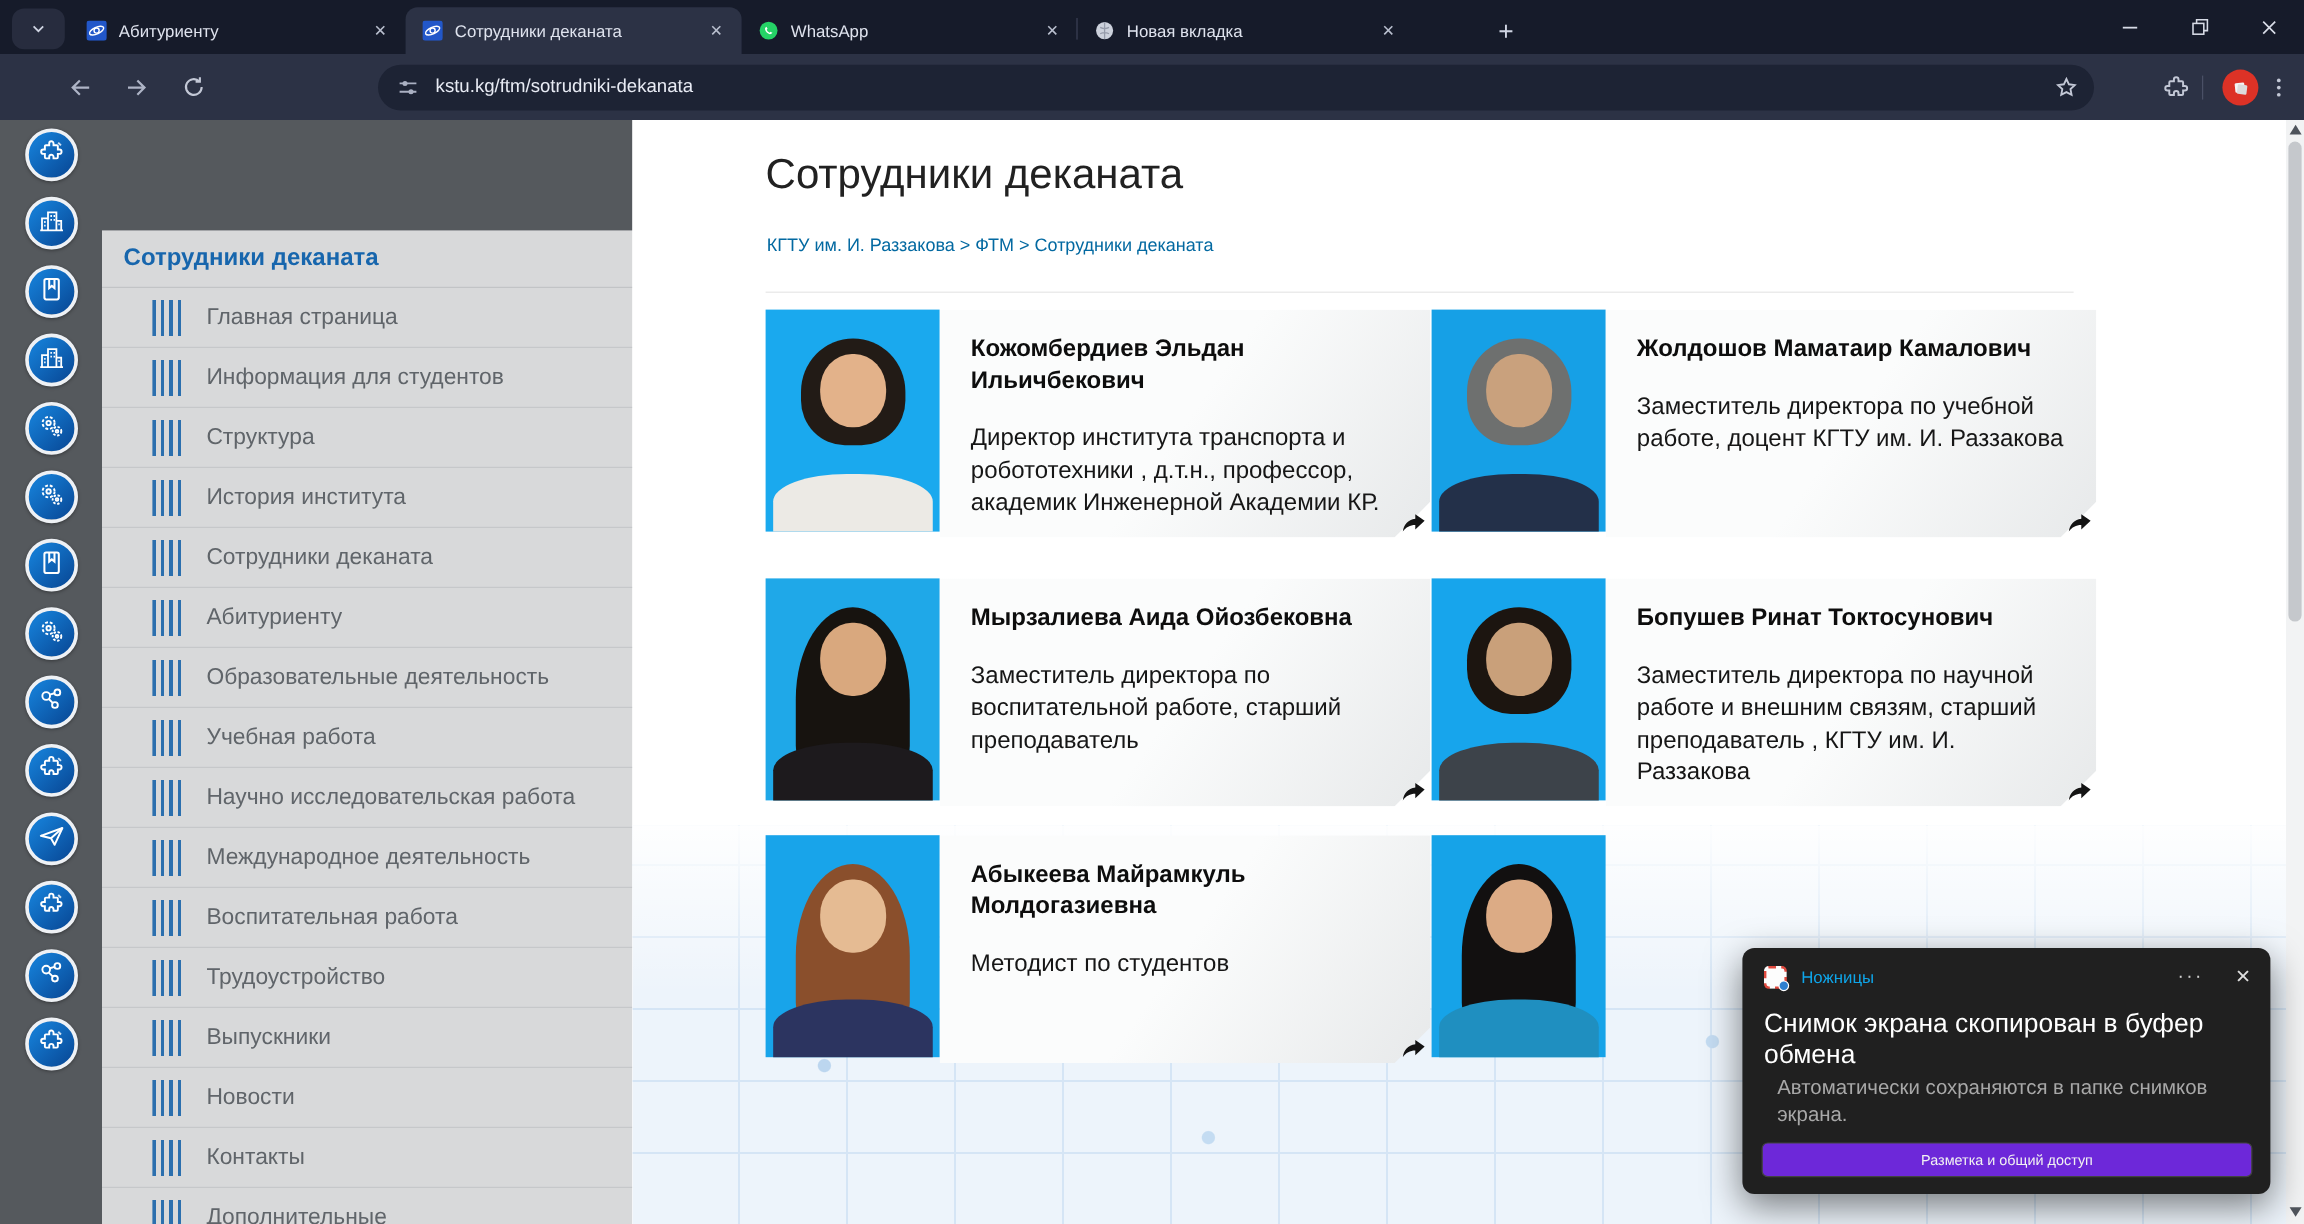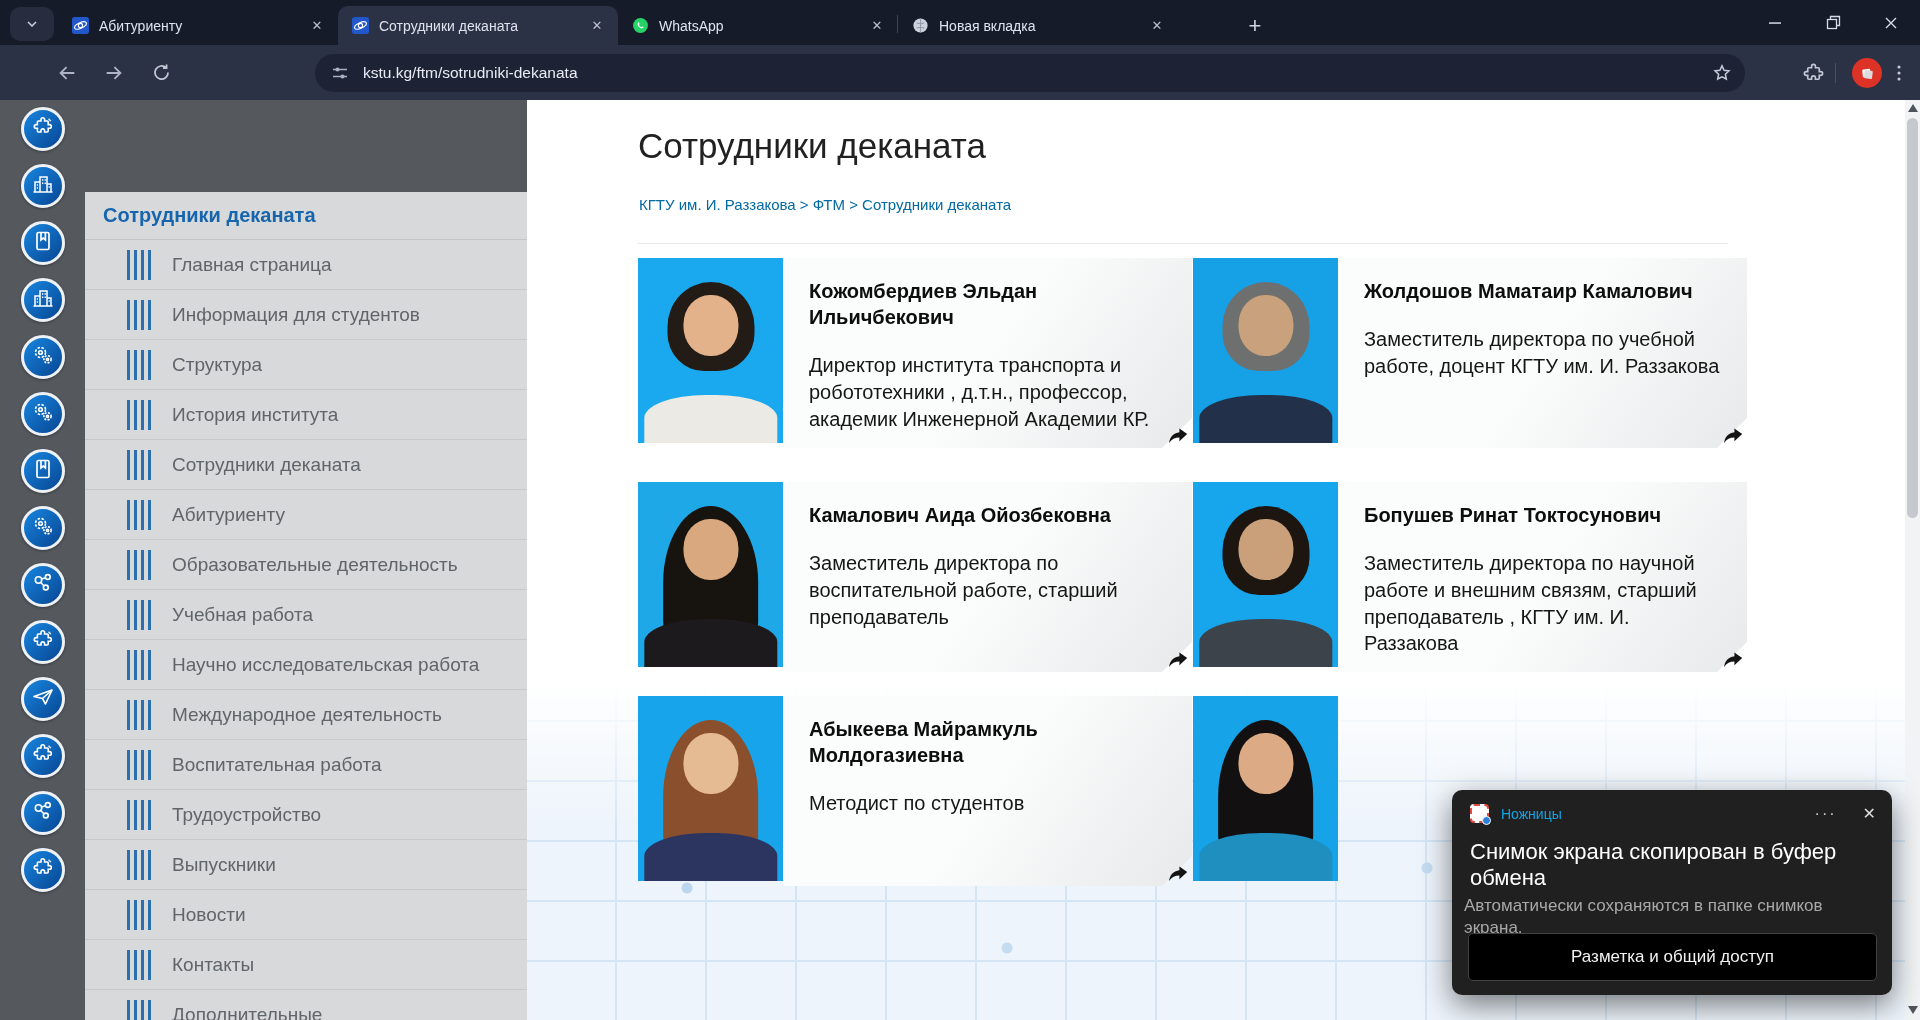--- a/index.html
+++ b/index.html
@@ -79,22 +79,22 @@
 
   
   .toast { position:absolute; left:1452px; top:790px; width:440px; height:205px; background:#202020; border-radius:10px; box-shadow:0 10px 30px rgba(0,0,0,.5); z-index:60; color:#fff; }
   .toast-head { display:flex; align-items:center; padding:14px 16px 0 18px; }
   .snipicon { width:19px; height:19px; background:#fdfdfd; border:2px dashed #e04a3f; border-radius:4px; position:relative; }
   .snipicon::after { content:""; position:absolute; right:-4px; bottom:-4px; width:7px; height:7px; border-radius:50%; background:#2e7fd0; border:1.5px solid #fff; }
   .toast-app { font-size:14px; color:#0ea5e9; margin-left:12px; flex:1; }
   .toast-more { color:#cfcfcf; font-size:16px; letter-spacing:2px; margin-right:26px; }
   .toast-close { color:#dedede; font-size:16px; }
   .toast-line1 { font-size:22px; color:#ffffff; padding:16px 20px 0 18px; }
-  .toast-line2 { font-size:17px; color:#a8a8a8; padding:4px 26px 0 12px; line-height:1.32; }
-  .toast-btn { position:absolute; left:16px; right:15px; bottom:14px; height:48px; background:#000000; border:1px solid #424242; border-radius:5px; display:flex; align-items:center; justify-content:center; font-size:17px; color:#f2f2f2; }
+  .toast-line2 { font-size:17px; color:#a8a8a8; padding:4px 26px 0 29px; line-height:1.32; }
+  .toast-btn { position:absolute; left:16px; right:15px; bottom:14px; height:29px; background:#6d28d9; border:1px solid #424242; border-radius:5px; display:flex; align-items:center; justify-content:center; font-size:12px; color:#f2f2f2; }
 </style>
 </head>
 <body>
 
 <div class="screen">
 
   <div class="titlebar">
     <div class="tabsearch">
       <svg width="16" height="16" viewBox="0 0 24 24">
           <path d="M6 9l6 6 6-6" stroke="#cfd4e2" stroke-width="2.2" fill="none"></path>
@@ -455,21 +455,21 @@
     </span>
   </div>
 
   <div class="card" style="left: 111px; top: 382px;">
     <div class="photo ph-long" style="--bg: #1fa8e8; --skin: #d9a87e; --hair: #17130f; --cloth: #1d1a1d;">
       <div class="hair"></div>
               <div class="face"></div>
               <div class="body"></div>
     </div>
     <div class="cardtext">
-      <div class="cname">Камалович Аида Ойозбековна</div>
+      <div class="cname">Мырзалиева Аида Ойозбековна</div>
       <div class="cpos">Заместитель директора по воспитательной работе, старший преподаватель</div>
     </div>
     <span class="sharearrow" style="right:2px; bottom:0;">
       <svg viewBox="0 0 24 24">
                 <path d="M13.4 4.6v3.7C7.1 9.2 3.9 13.3 3 19c2.7-3.7 6-5.5 10.4-5.5v3.8L21.2 10z" fill="#141414"></path>
               </svg>
     </span>
   </div>
 
   <div class="card" style="left: 666px; top: 382px;">

